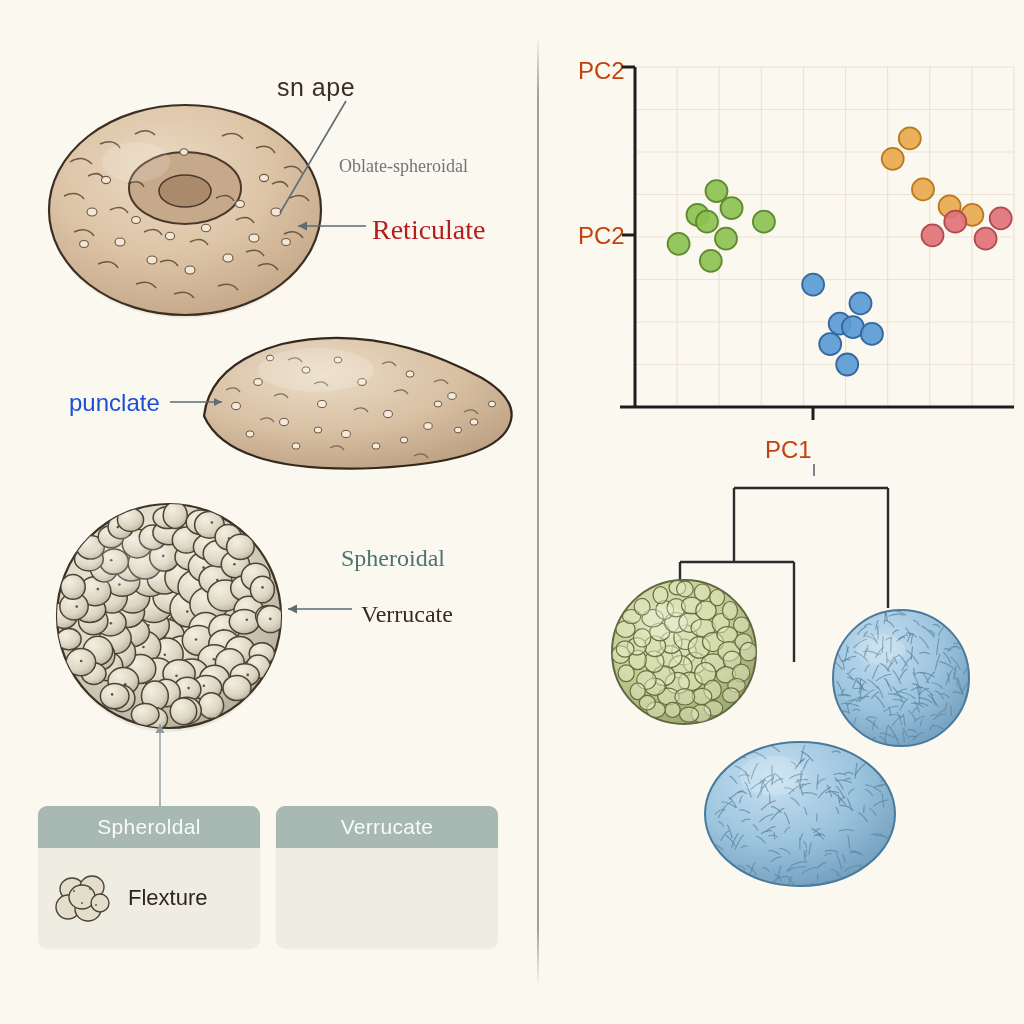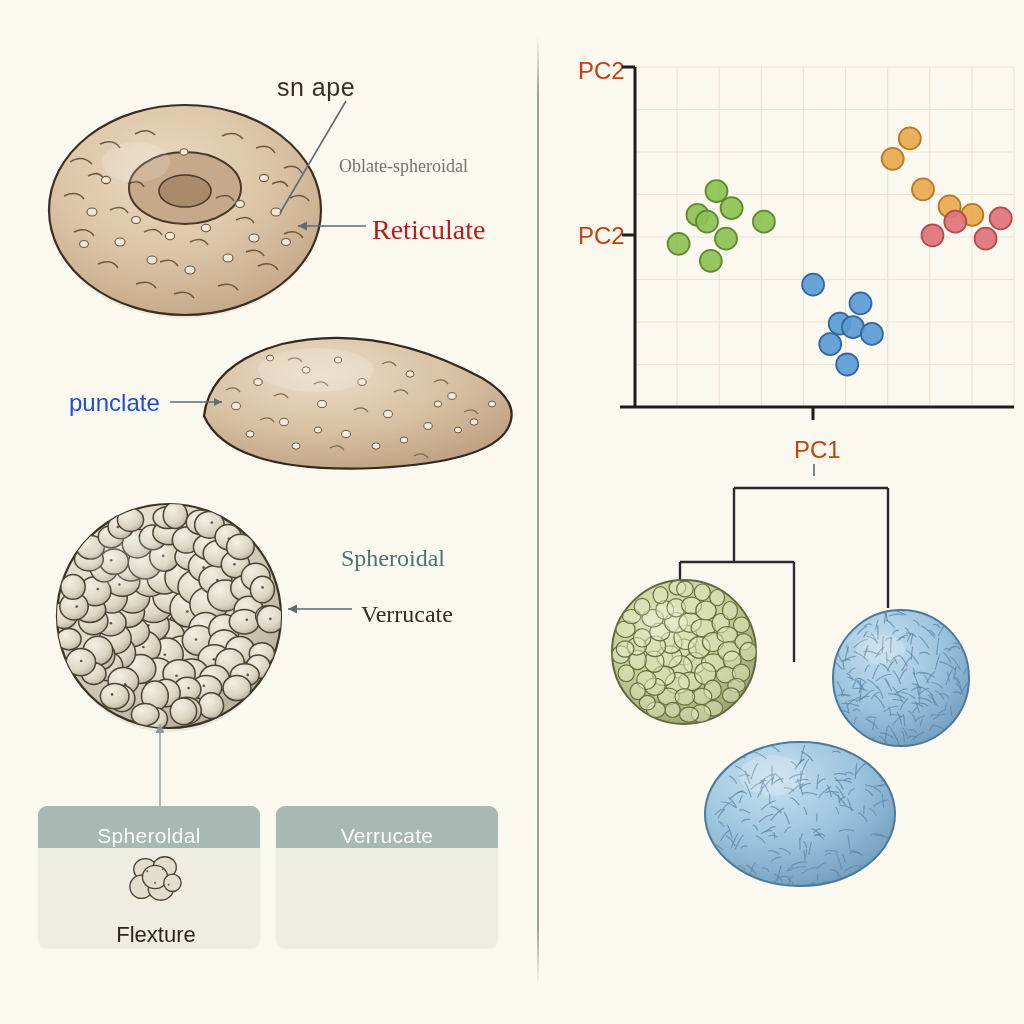--- a/index.html
+++ b/index.html
@@ -41,40 +41,40 @@
   
   .cards{position:absolute;left:38px;top:806px;width:460px;height:142px;}
   .card{
     position:absolute;top:0;width:222px;height:142px;
     border-radius:9px;overflow:hidden;background:#EFEDE2;
     box-shadow:0 1px 2px rgba(0,0,0,0.05);
   }
   .card.c1{left:0;}
   .card.c2{left:238px;}
   .card-head{
-    height:42px;background:#A8B8B2;display:flex;align-items:flex-end;justify-content:center;
+    height:42px;background:#A8B8B2;display:flex;align-items:center;justify-content:center;
   }
   .card-head span{
     color:#FAFAF6;font-size:21px;font-family:"Liberation Sans", sans-serif;letter-spacing:.3px;
   }
   .card-body{
-    height:100px;display:flex;align-items:center;padding-left:14px;gap:14px;flex-direction:column;
+    height:100px;display:flex;align-items:center;padding-left:14px;gap:14px;
   }
   .card-body .cap{
     font-size:22px;color:#2e251d;font-family:"Liberation Sans", sans-serif;
   }
 
   
   .axis-lbl{
     position:absolute;font-size:24px;color:#c2410c;
     font-family:"Liberation Sans", sans-serif;
   }
   .ax-y1{left:578px;top:57px;}
   .ax-y2{left:578px;top:222px;}
-  .ax-x{left:794px;top:436px;}
+  .ax-x{left:765px;top:436px;}
 
   svg{display:block;}
   .sv{position:absolute;}
 </style>
 </head>
 <body>
 
 <div id="stage">
 
   <svg class="sv" style="left:40px;top:92px;" width="290" height="230" viewBox="0 0 290 230">

